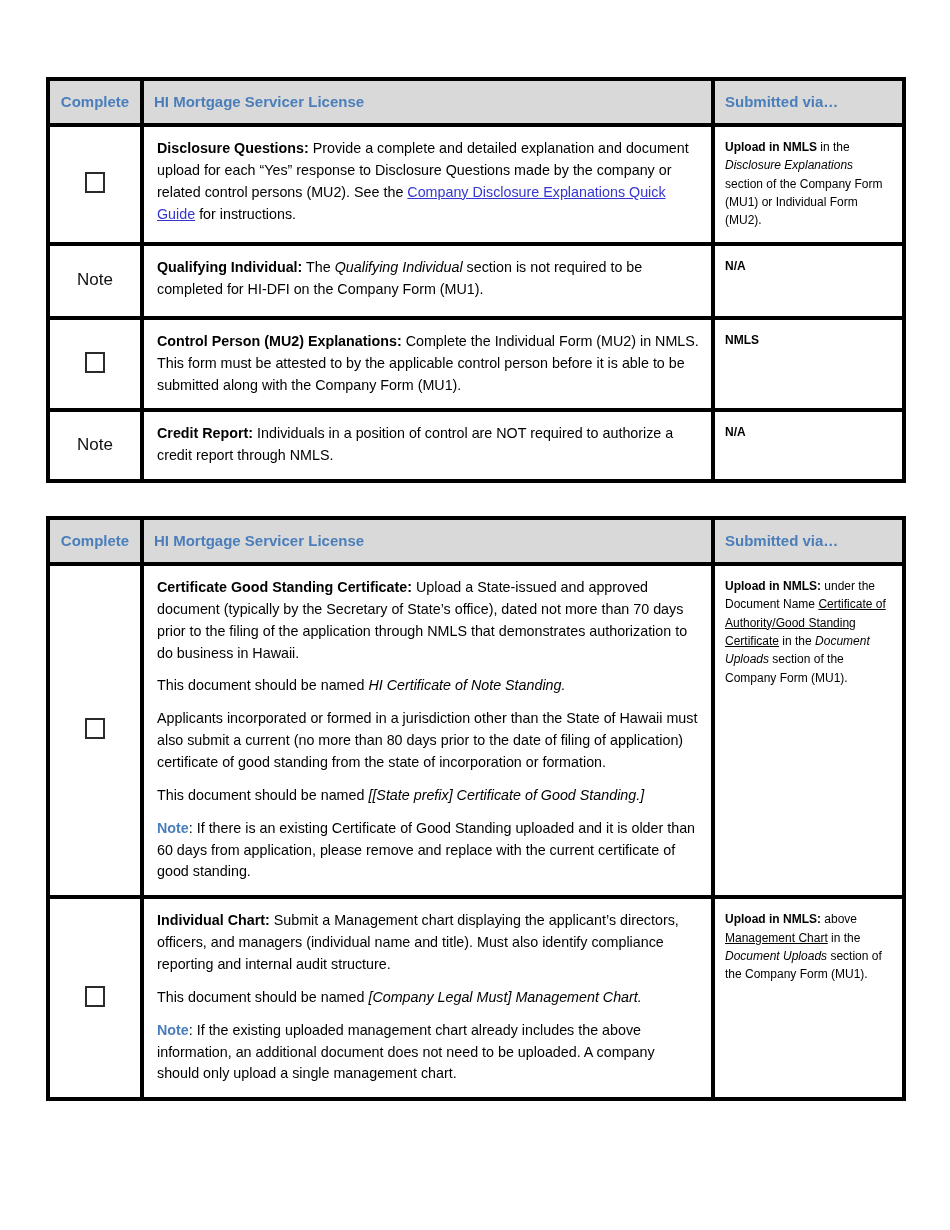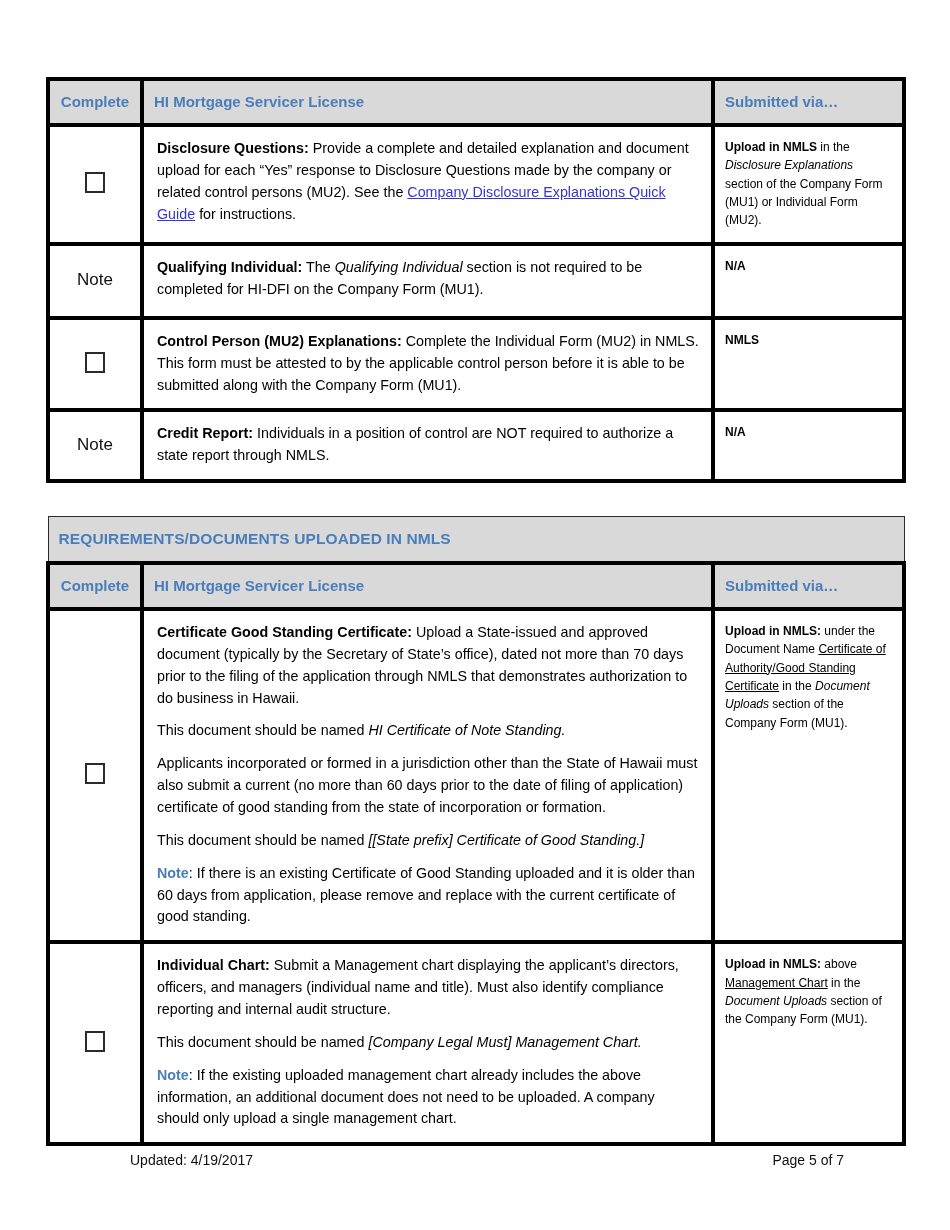--- a/index.html
+++ b/index.html
@@ -196,63 +196,58 @@
         <td class="via-cell">
           <p><b>NMLS</b></p>
         </td>
       </tr>
 
       <tr style="height:64px">
         <td class="cb-cell">
           <span class="note-label">Note</span>
         </td>
         <td class="body-cell">
-          <p><b>Credit Report:</b><span> Individuals in a position of control are NOT required to authorize a state report through NMLS.</span></p>
+          <p><b>Credit Report:</b><span> Individuals in a position of control are NOT required to authorize a credit report through NMLS.</span></p>
         </td>
         <td class="via-cell">
           <p><b>N/A</b></p>
         </td>
       </tr>
     </tbody>
   </table>
 
   <table class="doc-table t2">
     <colgroup>
       <col style="width:94px">
       <col style="width:571px">
       <col style="width:191px">
     </colgroup>
     <thead>
       <tr>
-        <th class="band-cell" colspan="3" style="text-align:left">
-          <span class="band-text">REQUIREMENTS/DOCUMENTS UPLOADED IN NMLS</span>
-        </th>
-      </tr>
-      <tr>
         <th class="hdr-cell hdr-complete">
           <span class="hdr-text">Complete</span>
         </th>
         <th class="hdr-cell" style="text-align:left">
           <span class="hdr-text">HI Mortgage Servicer License</span>
         </th>
         <th class="hdr-cell" style="text-align:left">
           <span class="hdr-text">Submitted via…</span>
         </th>
       </tr>
     </thead>
     <tbody>
 
       <tr style="height:317px">
         <td class="cb-cell">
           <span class="checkbox"></span>
         </td>
         <td class="body-cell">
           <p><b>Certificate Good Standing Certificate:</b><span>  Upload a State-issued and approved document (typically by the Secretary of State’s office), dated not more than 70 days prior to the filing of the application through NMLS that demonstrates authorization to do business in Hawaii.</span></p>
           <p><span>This document should be named </span><i>HI Certificate of Note Standing.</i></p>
-          <p>Applicants incorporated or formed in a jurisdiction other than the State of Hawaii must also submit a current (no more than 60 days prior to the date of filing of application) certificate of good standing from the state of incorporation or formation.</p>
+          <p>Applicants incorporated or formed in a jurisdiction other than the State of Hawaii must also submit a current (no more than 80 days prior to the date of filing of application) certificate of good standing from the state of incorporation or formation.</p>
           <p><span>This document should be named </span><i>[[State prefix] Certificate of Good Standing.]</i></p>
           <p><span class="note-kw">Note</span><span>: If there is an existing Certificate of Good Standing uploaded and it is older than 60 days from application, please remove and replace with the current certificate of good standing.</span></p>
         </td>
         <td class="via-cell">
           <p><b>Upload in NMLS:</b><span> under the Document Name </span><span class="u">Certificate of Authority/Good Standing Certificate</span><span> in the </span><i>Document Uploads</i><span> section of the Company Form (MU1).</span></p>
         </td>
       </tr>
 
       <tr style="height:190px">
         <td class="cb-cell">
@@ -263,18 +258,14 @@
           <p><span>This document should be named </span><i>[Company Legal Must] Management Chart.</i></p>
           <p><span class="note-kw">Note</span><span>: If the existing uploaded management chart already includes the above information, an additional document does not need to be uploaded. A company should only upload a single management chart.</span></p>
         </td>
         <td class="via-cell">
           <p><b>Upload in NMLS:</b><span> above </span><span class="u">Management Chart</span><span> in the </span><i>Document Uploads</i><span> section of the Company Form (MU1).</span></p>
         </td>
       </tr>
     </tbody>
   </table>
 
-  <div class="footer">
-    <span class="footer-left">Updated:  4/19/2017</span>
-    <span class="footer-right">Page 5 of 7</span>
-  </div>
 
 </div>
 
 </body></html>

